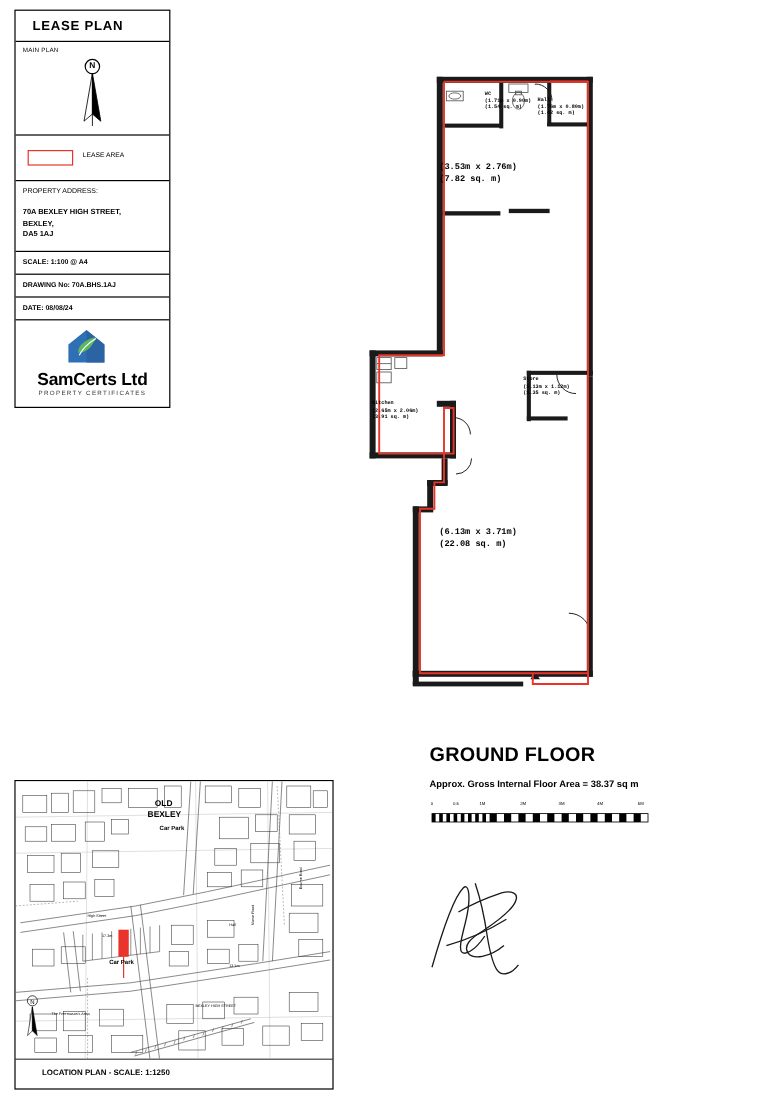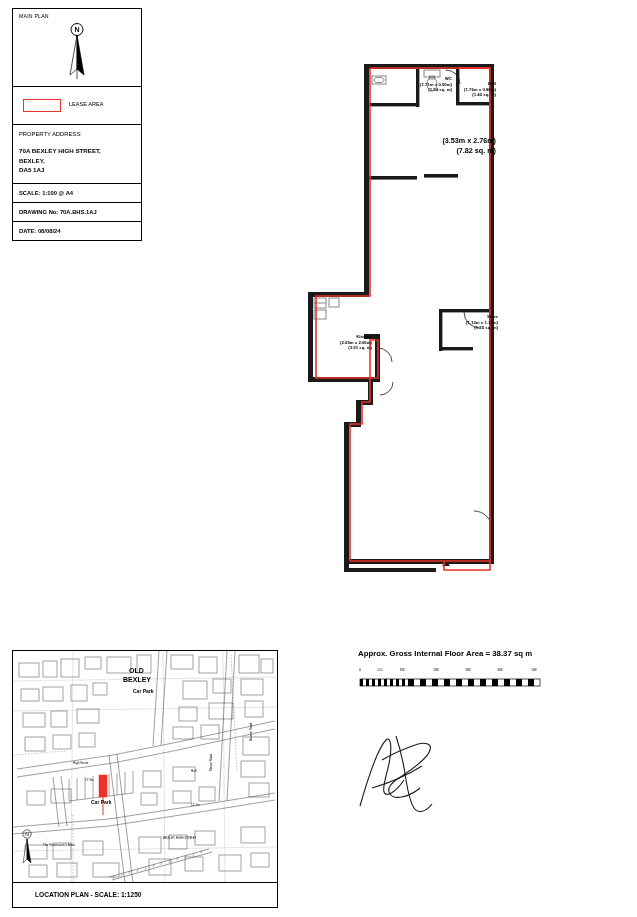--- a/index.html
+++ b/index.html
@@ -143,26 +143,27 @@
 
   
   .plan {
     position: absolute;
     left: 296px; top: 56px;
     width: 230px; height: 530px;
   }
   .plan svg { display: block; }
   .room-label {
     position: absolute;
-    text-align: right;
+    text-align: left;
     line-height: 1.35;
     font-size: 7.2px;
     font-weight: bold;
     color: #000;
     white-space: nowrap;
+    font-family: Liberation Mono, monospace;
   }
   .room-label.sm {
     font-size: 4.3px;
     font-weight: bold;
     line-height: 1.3;
   }
   .room-label .nm { display: block; }
 
   
   .gf-title {
@@ -241,20 +242,21 @@
     width: 12px; height: 40px;
   }
 </style>
 </head>
 <body>
 
 <div class="page">
 
   <div class="title-block">
 
+    <div class="tb-row tb-title">LEASE PLAN</div>
 
     <div class="tb-row tb-mainplan">
       <div class="lbl">MAIN PLAN</div>
       <div class="north">
         <div class="ncircle"></div>
         <div class="nletter">N</div>
         <svg width="22" height="46" viewBox="0 0 22 46">
           <polygon points="11,0 4,40 11,34" fill="#ffffff" stroke="#000000" stroke-width="0.7"></polygon>
           <polygon points="11,0 18,40 11,34" fill="#000000" stroke="#000000" stroke-width="0.7"></polygon>
           <line x1="11" y1="34" x2="11" y2="44" stroke="#000000" stroke-width="0.7"></line>
@@ -271,20 +273,32 @@
       <div class="hdr">PROPERTY ADDRESS:</div>
       <div class="line">70A BEXLEY HIGH STREET,</div>
       <div class="line">BEXLEY,</div>
       <div class="line">DA5 1AJ</div>
     </div>
 
     <div class="tb-row tb-small">SCALE: 1:100 @ A4</div>
     <div class="tb-row tb-small">DRAWING No: 70A.BHS.1AJ</div>
     <div class="tb-row tb-small">DATE: 08/08/24</div>
 
+    <div class="tb-row tb-logo">
+      <div class="logo-mark">
+        <svg width="34" height="30" viewBox="0 0 34 30">
+          <path d="M2 14 L17 2 L32 14 L32 29 L2 29 Z" fill="#2f6fb5"></path>
+          <path d="M17 2 L32 14 L32 29 L17 29 Z" fill="#2b63a3"></path>
+          <path d="M10 21 C10 13, 19 9, 25 8 C22 16, 17 21, 10 21 Z" fill="#5cb85c"></path>
+          <path d="M11 23 C14 17, 20 12, 25 9" stroke="#ffffff" stroke-width="1" fill="none"></path>
+        </svg>
+      </div>
+      <div class="brand">SamCerts Ltd</div>
+      <div class="brand-sub">PROPERTY CERTIFICATES</div>
+    </div>
   </div>
 
   <div class="plan">
     <svg width="230" height="530" viewBox="0 0 230 530">
 
       <g fill="#1a1a1a">
 
         <rect x="68" y="8" width="130" height="5"></rect>
 
         <rect x="68" y="8" width="5" height="232"></rect>
@@ -385,22 +399,27 @@
       <span>(1.13m x 1.12m)</span><br>
       <span>(1.35 sq. m)</span>
     </div>
 
     <div class="room-label sm" style="left:14px; top:278px; width:62px;">
       <span class="nm">Kitchen</span>
       <span>(2.65m x 2.06m)</span><br>
       <span>(3.91 sq. m)</span>
     </div>
 
+    <div class="room-label" style="left:70px; top:384px; width:130px;">
+      <span>(6.13m x 3.71m)</span><br>
+      <span>(22.08 sq. m)</span>
+    </div>
   </div>
 
+  <div class="gf-title">GROUND FLOOR</div>
   <div class="gf-area">Approx. Gross Internal Floor Area = 38.37 sq m</div>
 
   <div class="scalebar">
     <div class="ticks">
       <span style="left:2px;">0</span>
       <span style="left:22px;">0.5</span>
       <span style="left:44px;">1M</span>
       <span style="left:78px;">2M</span>
       <span style="left:110px;">3M</span>
       <span style="left:142px;">4M</span>

